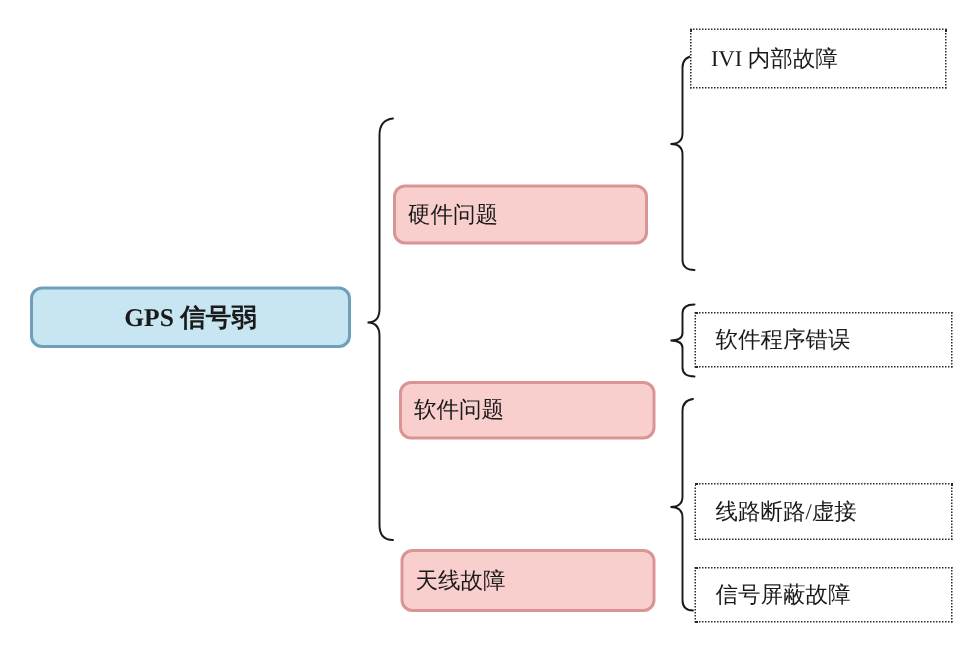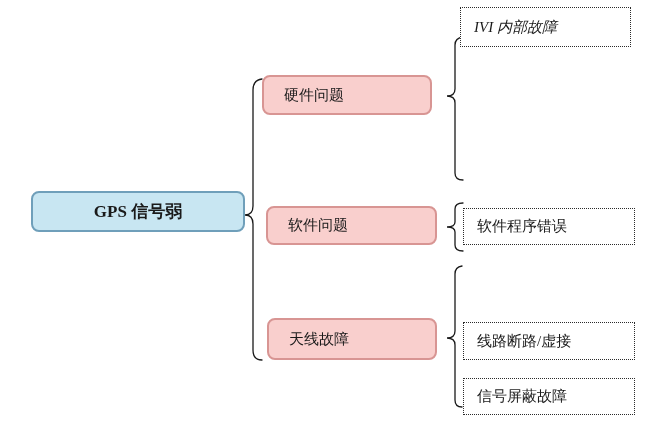--- a/index.html
+++ b/index.html
@@ -20,37 +20,37 @@
     white-space:nowrap;
   }
   .root-node{
     left:20px;top:191px;width:214px;height:41px;
     background:var(--root-fill,#c8e6f2);
     border:2px solid var(--root-border,#6f9fba);
     border-radius:8px;
     justify-content:center;
     font-weight:700;
     font-size:17px;
-    margin-left:11px;
   }
   .branch-node{
     background:var(--branch-fill,#f9cfcd);
     border:2px solid var(--branch-border,#d89593);
     border-radius:8px;
-    padding-left:20px;
+    padding-left:8px;
+    margin-top:48px;
   }
   .branch-hardware{left:262px;top:75px;width:170px;height:40px;}
   .branch-software{left:266px;top:206px;width:171px;height:39px;}
   .branch-wiring{left:267px;top:318px;width:170px;height:42px;}
   .leaf-node{
     background:var(--leaf-fill,#ffffff);
     border:1px dotted var(--leaf-border,#2b2b2b);
     padding-left:13px;
   }
-  .leaf-ivi{left:460px;top:7px;width:171px;height:40px;font-style:italic;}
+  .leaf-ivi{left:460px;top:19px;width:171px;height:40px;}
   .leaf-gps-antenna{left:461px;top:147px;width:171px;height:35px;}
   .leaf-software-error{left:463px;top:208px;width:172px;height:37px;align-items:center;}
   .leaf-wire-short{left:463px;top:265px;width:172px;height:38px;}
   .leaf-wire-open{left:463px;top:322px;width:172px;height:38px;}
   .leaf-signal-shield{left:463px;top:378px;width:172px;height:37px;}
   .braces{
     position:absolute;left:0;top:0;width:645px;height:435px;
     pointer-events:none;
   }
   .braces path{

